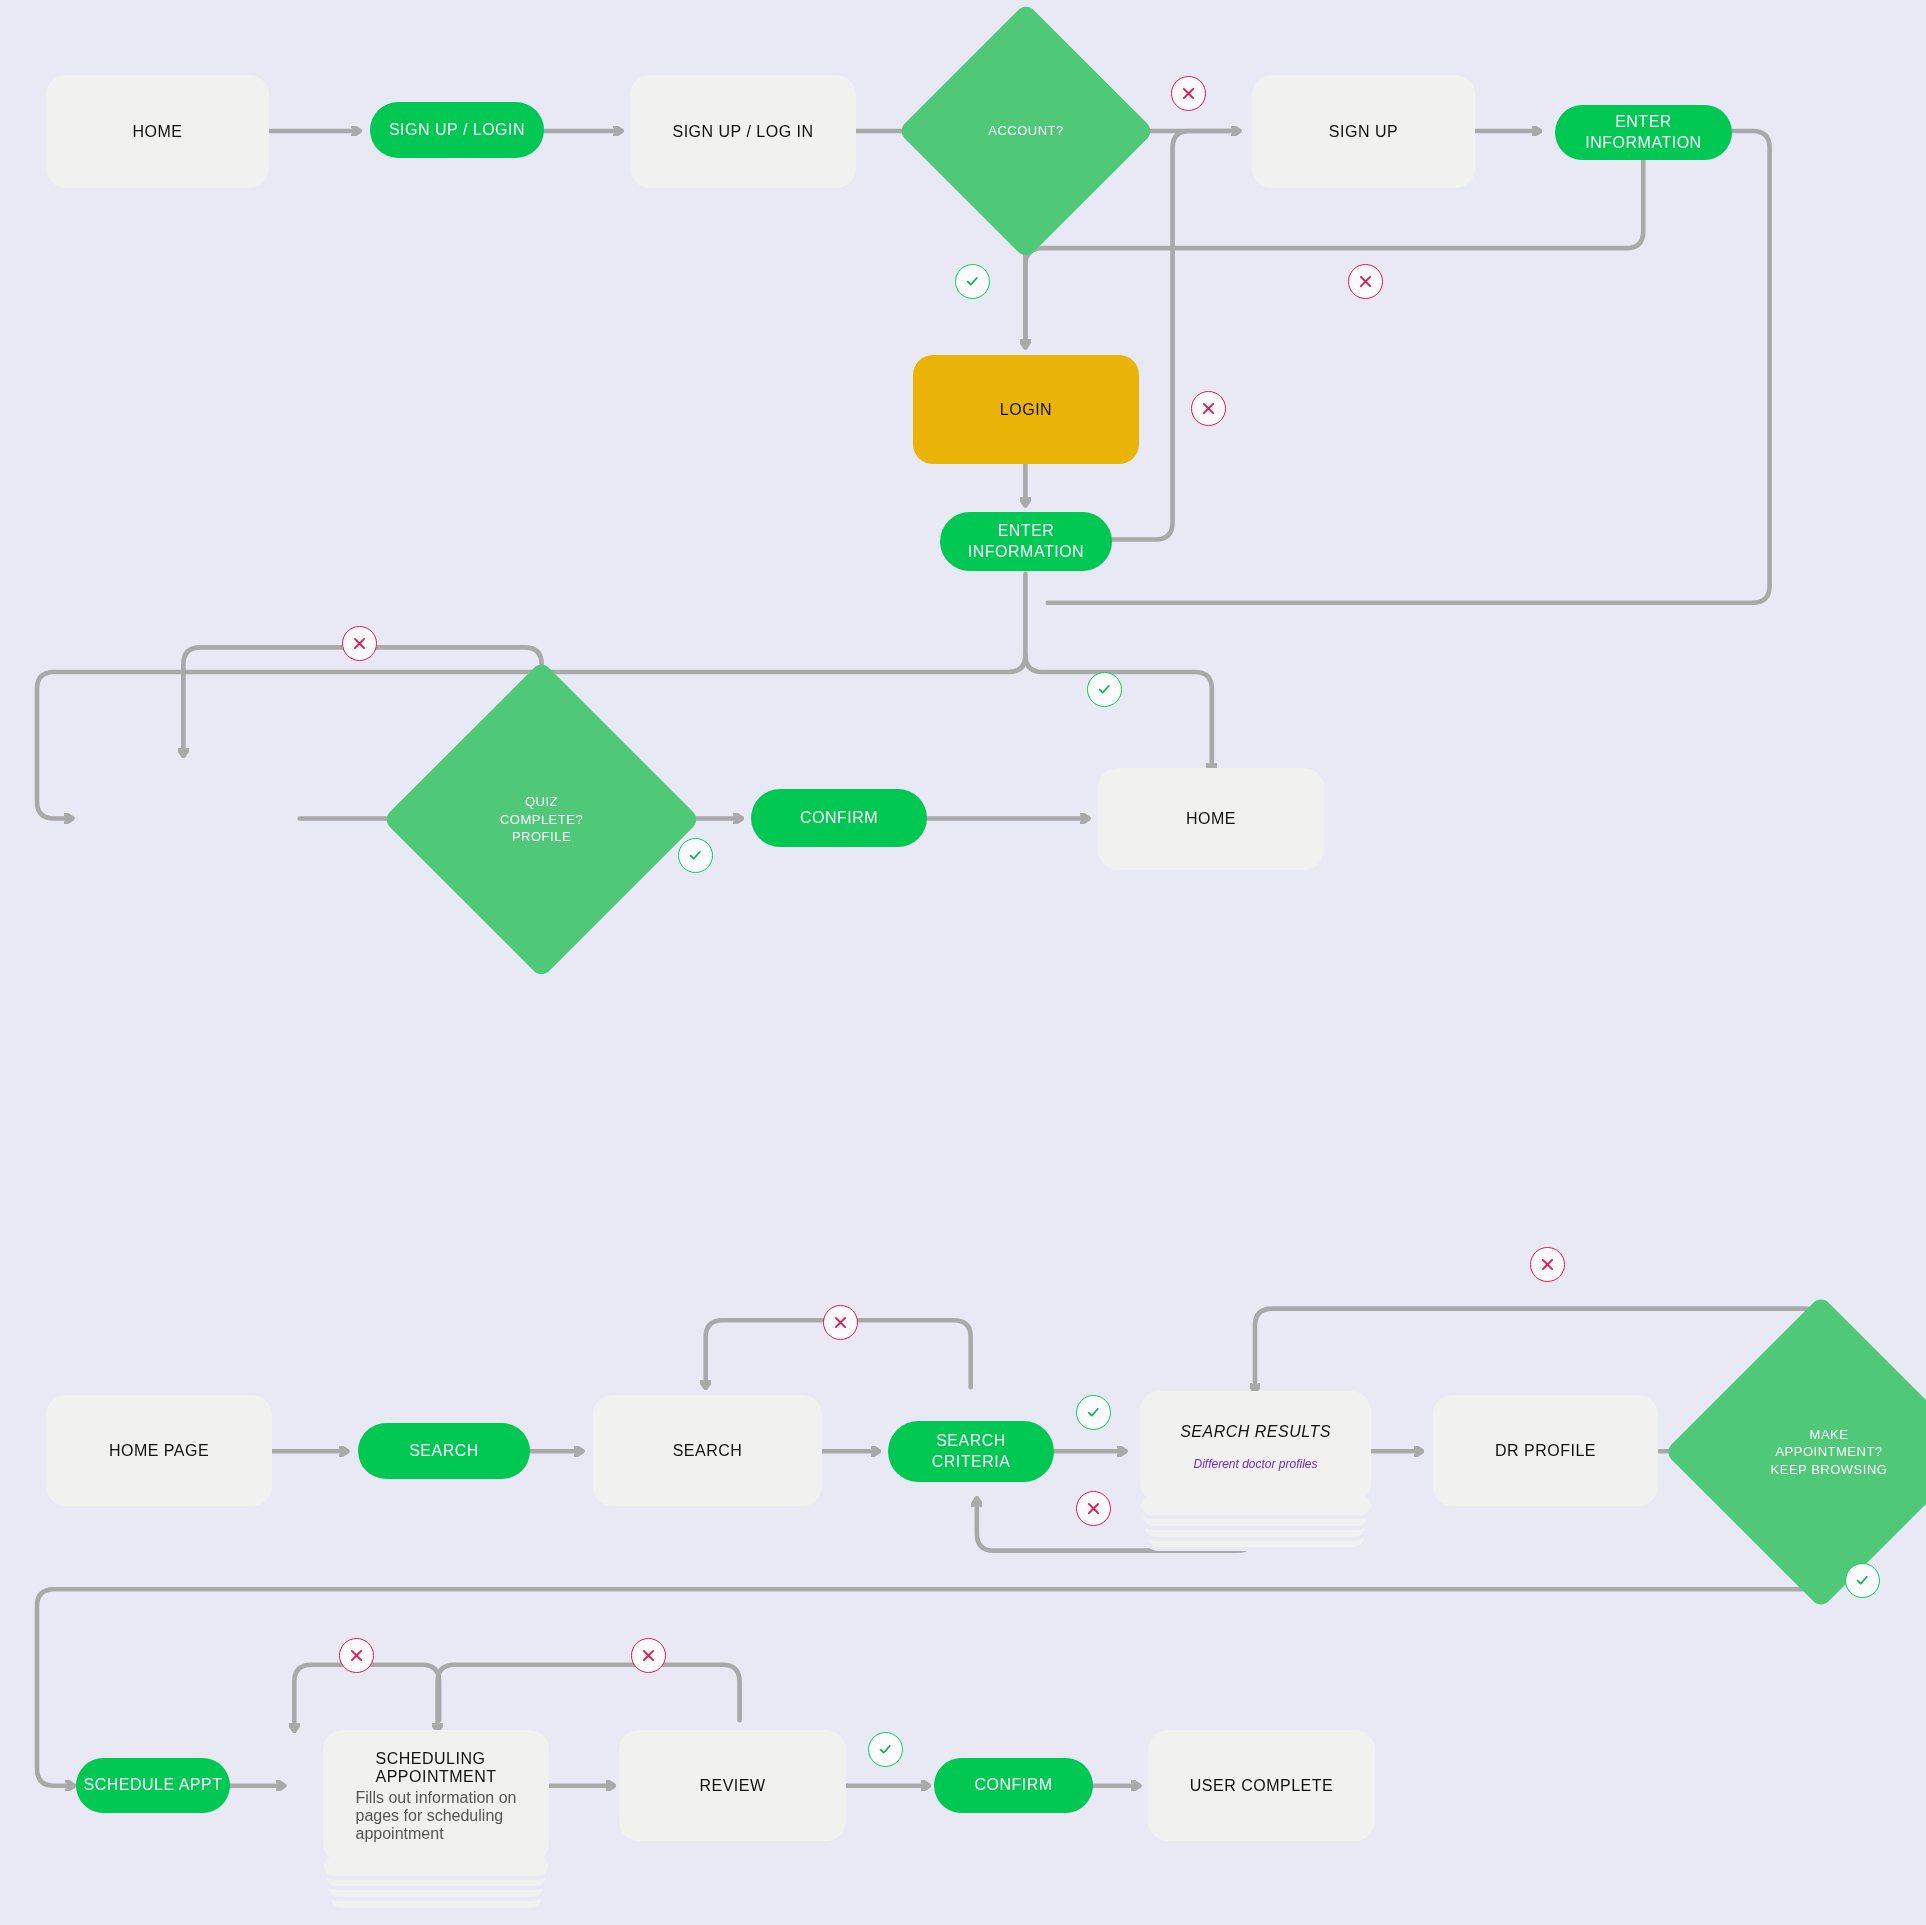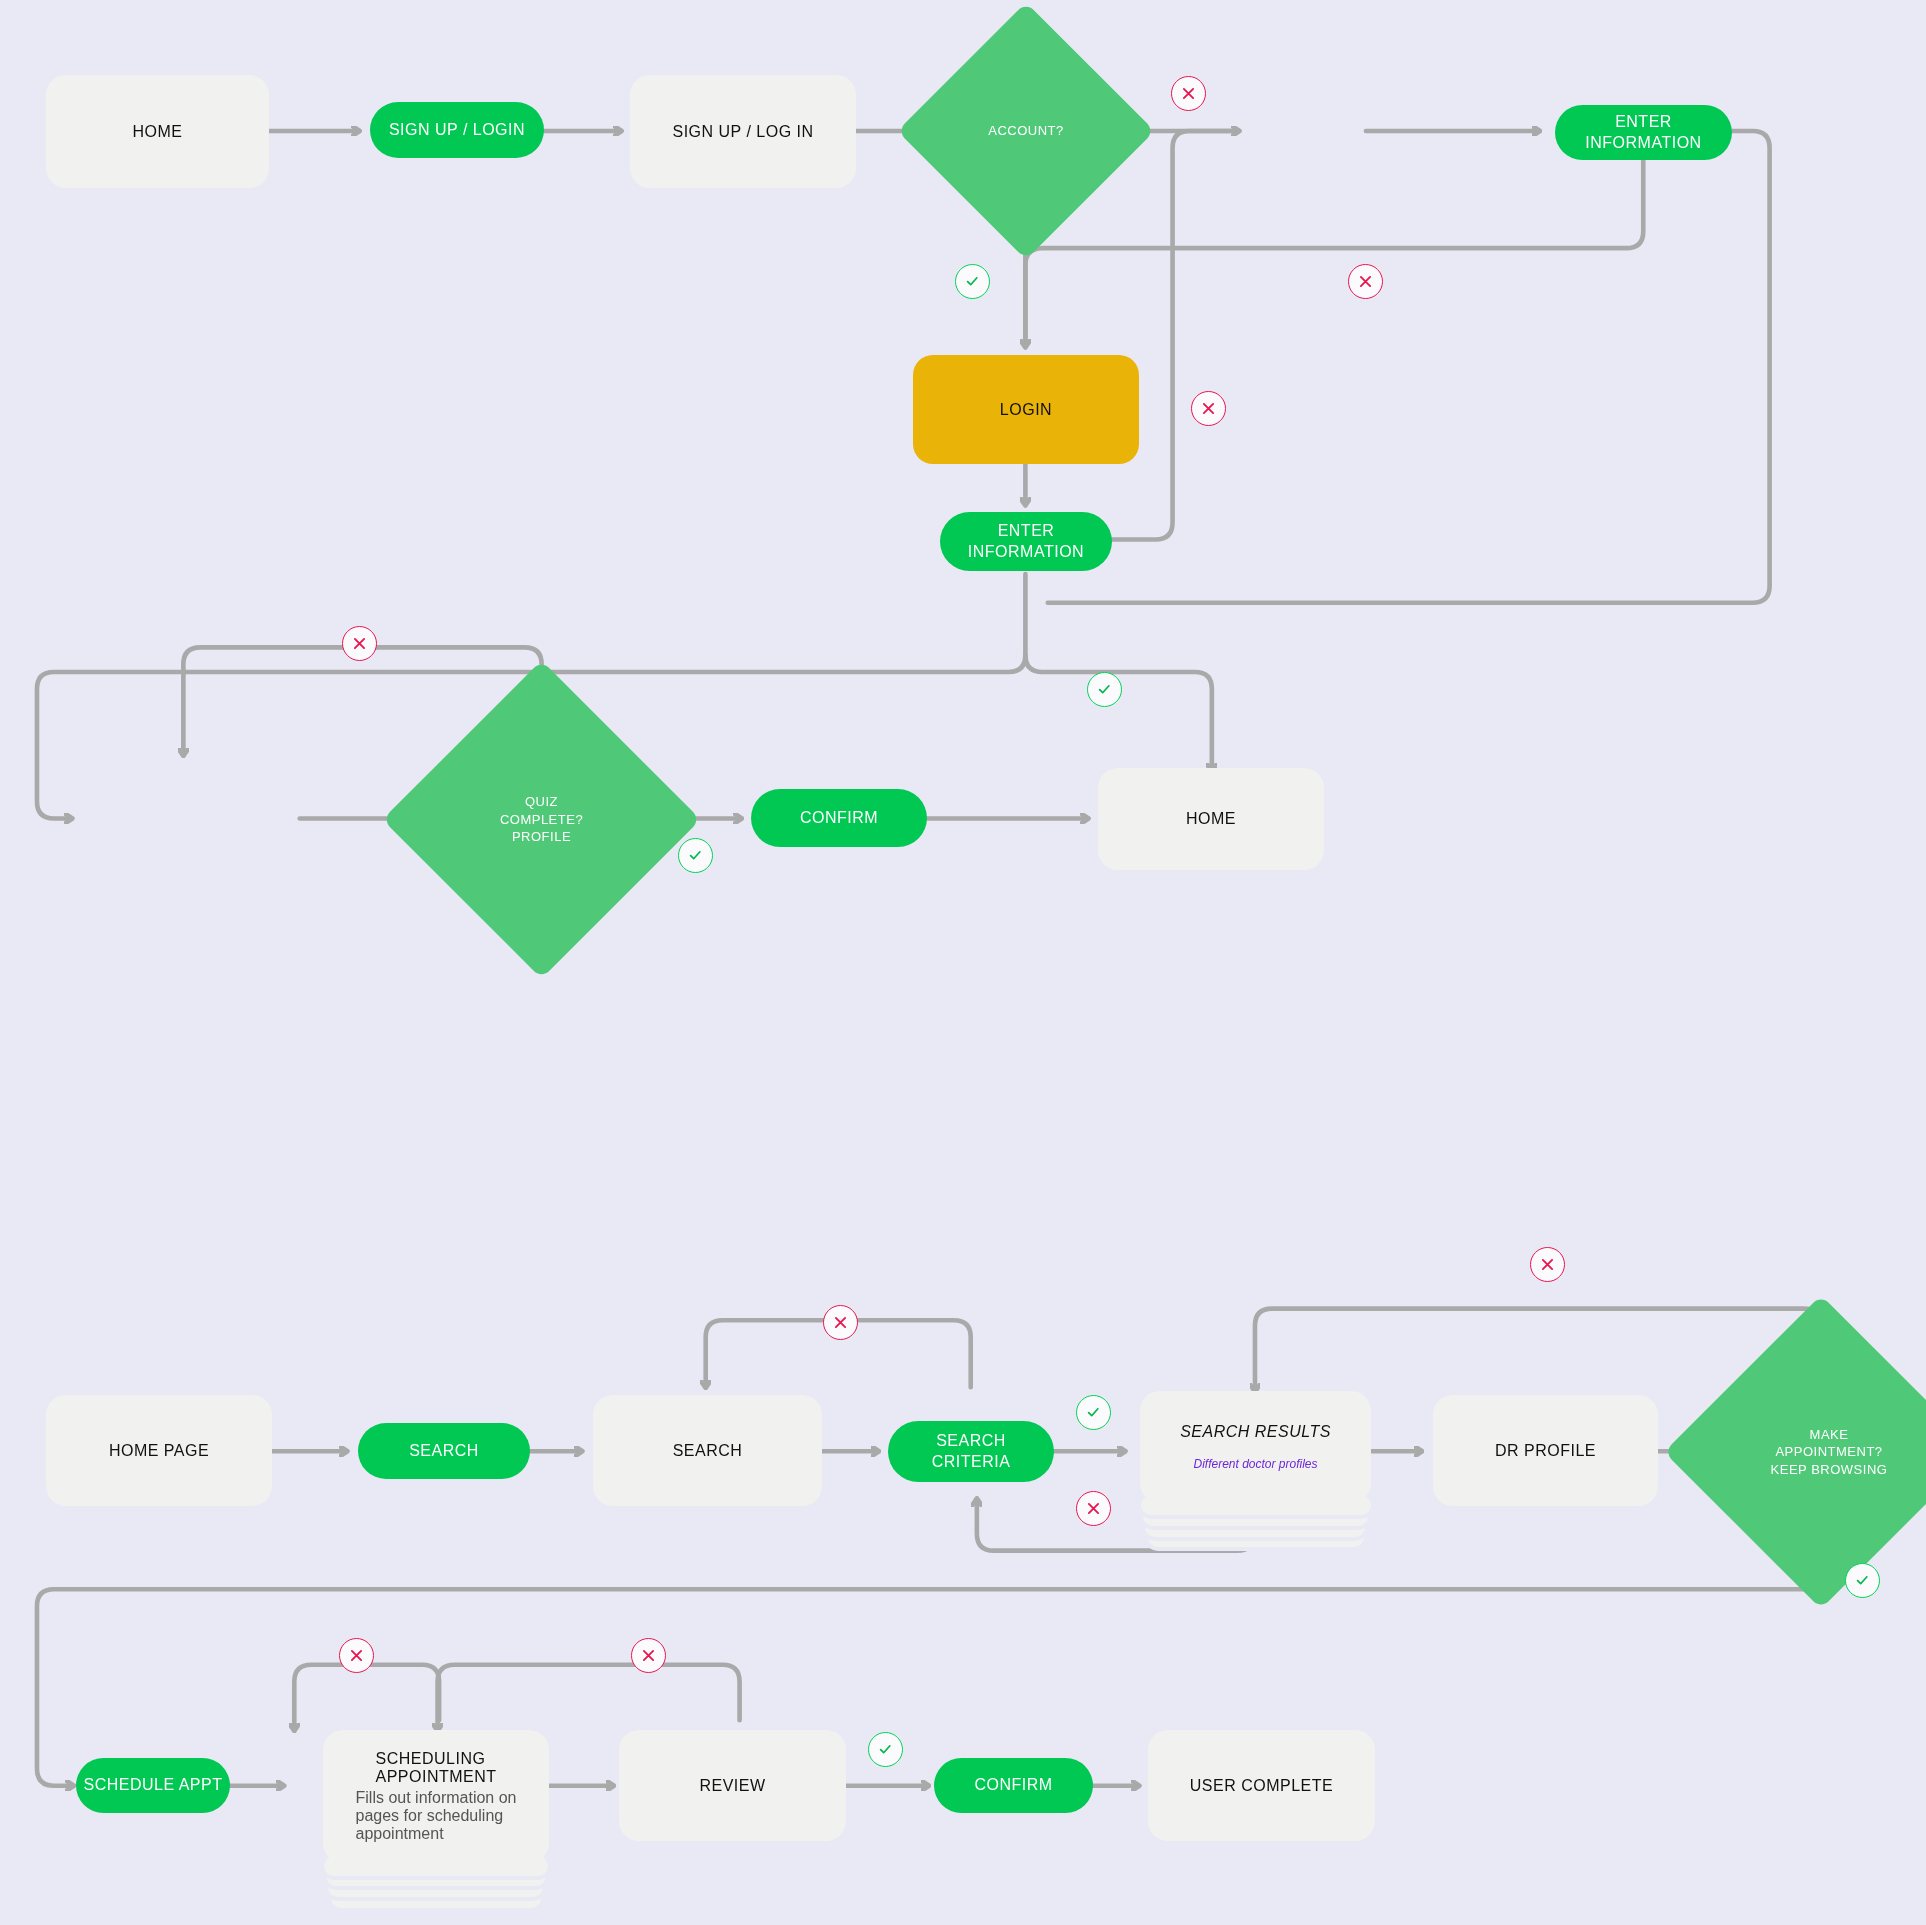--- a/index.html
+++ b/index.html
@@ -116,20 +116,23 @@
 
   <div class="node rect" style="left: 630px; top: 75px; width: 226px; height: 113px; background: rgb(241, 241, 239);">
     <div class="title">SIGN UP / LOG IN</div>
   </div>
 
   <div class="node diamond" style="left:935px;top:40px;width:182px;height:182px;">
     <div class="dshape" style="background: rgb(79, 201, 120);"></div>
     <div class="title" style="white-space:pre-line;">ACCOUNT?</div>
   </div>
 
+  <div class="node rect" style="left: 1252px; top: 75px; width: 223px; height: 113px; background: rgb(241, 241, 239);">
+    <div class="title">SIGN UP</div>
+  </div>
 
   <div class="node pill" style="left: 1555px; top: 105px; width: 177px; height: 55px; background: rgb(0, 200, 83);">
     <div class="title" style="white-space:pre-line;">ENTER
 INFORMATION</div>
   </div>
 
   <div class="node rect" style="left: 913px; top: 355px; width: 226px; height: 109px; background: #eab308;">
     <div class="title">LOGIN</div>
   </div>
 

